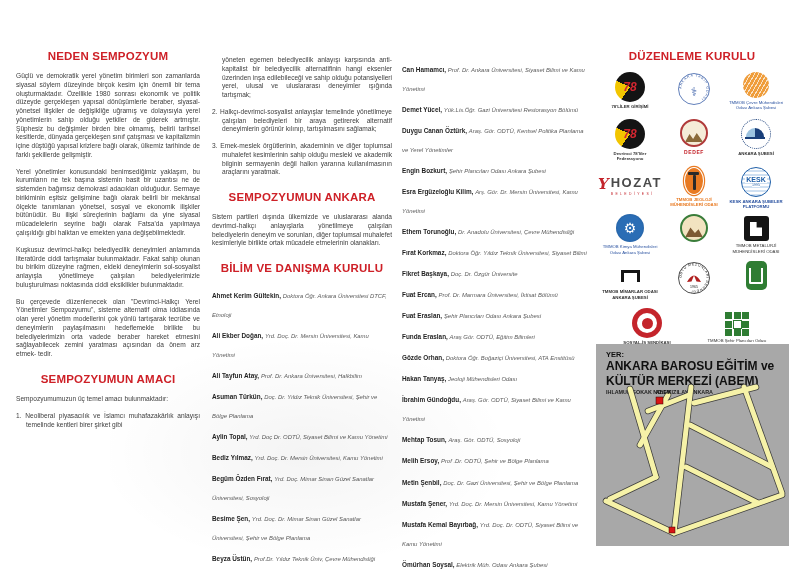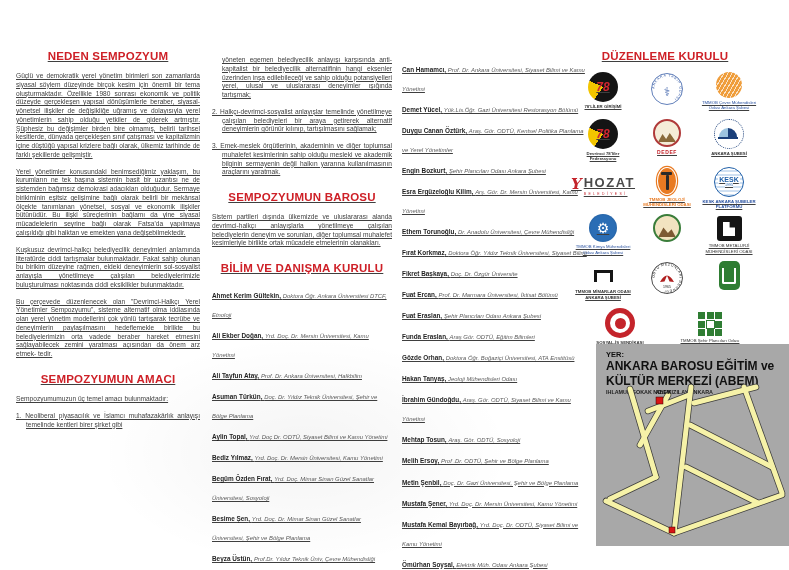--- a/index.html
+++ b/index.html
@@ -1,25 +1,25 @@
 <!DOCTYPE html>
 <html><head>
 <meta charset="utf-8">
 <style>
   html,body{margin:0;padding:0;background:#9a9a9a;}
   .page{position:relative;width:789px;height:570px;background:#ffffff;overflow:hidden;
         font-family:"Liberation Sans",sans-serif;color:#3f3f3f;}
   .page::after{content:"";position:absolute;left:110px;top:320px;width:430px;height:240px;
         background:radial-gradient(ellipse at 45% 55%, rgba(0,0,0,0.045), transparent 62%);
         pointer-events:none;}
-  .col{position:absolute;text-decoration:underline;}
+  .col{position:absolute;}
   .col-left{left:16px;top:50px;width:184px;}
   .col-mid{left:212px;top:56px;width:180px;}
   .col-third{left:402px;top:56px;width:186px;}
-  .col-right{left:571px;top:50px;width:188px;}
+  .col-right{left:598px;top:50px;width:188px;}
   .h-red{color:#ce2027;font-weight:bold;font-size:11.5px;text-align:center;
          letter-spacing:.2px;margin:0 0 10px 0;}
   .h-top{margin-top:14px;}
   .body-text{font-size:6.6px;line-height:1.33;text-align:justify;margin:0 0 8px 0;color:#3e3e3e;}
   .listitem{font-size:6.6px;line-height:1.33;text-align:justify;margin:0 0 8px 0;
             padding-left:10px;text-indent:-10px;color:#3e3e3e;}
   .cont{padding-left:10px;text-indent:0;}
   
   .members{margin-top:2px;}
   .member{margin:0 0 2.2px 0;line-height:1.18;text-align:left;}
@@ -110,21 +110,21 @@
     <p class="body-text">Bu çerçevede düzenlenecek olan "Devrimci-Halkçı Yerel Yönetimler Sempozyumu", sisteme alternatif olma iddiasında olan yerel yönetim modellerini çok yönlü tartışarak tecrübe ve deneyimlerin paylaşılmasını hedeflemekle birlikte bu belediyelerimizin orta vadede beraber hareket etmesini sağlayabilecek zemini yaratması açısından da önem arz etmek- tedir.</p>
     <div class="h-red h-top">SEMPOZYUMUN AMACI</div>
     <p class="body-text">Sempozyumumuzun üç temel amacı bulunmaktadır:</p>
     <p class="listitem">1. Neoliberal piyasacılık ve İslamcı muhafazakârlık anlayışı temelinde kentleri birer şirket gibi</p>
   </section>
 
   <section class="col col-mid">
     <p class="listitem cont">yöneten egemen belediyecilik anlayışı karşısında anti-kapitalist bir belediyecilik alternatifinin hangi eksenler üzerinden inşa edilebileceği ve sahip olduğu potansiyelleri yerel, ulusal ve uluslararası deneyimler ışığında tartışmak;</p>
     <p class="listitem">2. Halkçı-devrimci-sosyalist anlayışlar temelinde yönetilmeye çalışılan belediyeleri bir araya getirerek alternatif deneyimlerin görünür kılınıp, tartışılmasını sağlamak;</p>
     <p class="listitem">3. Emek-meslek örgütlerinin, akademinin ve diğer toplumsal muhalefet kesimlerinin sahip olduğu mesleki ve akademik bilginin sermayenin değil halkın yararına kullanılmasının araçlarını yaratmak.</p>
-    <div class="h-red h-top">SEMPOZYUMUN BAROSU</div>
+    <div class="h-red h-top">SEMPOZYUMUN ANKARA</div>
     <p class="body-text">Sistem partileri dışında ülkemizde ve uluslararası alanda devrimci-halkçı anlayışlarla yönetilmeye çalışılan belediyelerin deneyim ve sorunları, diğer toplumsal muhalefet kesimleriyle birlikte ortak mücadele etmelerinin olanakları.</p>
     <div class="h-red h-top">BİLİM VE DANIŞMA KURULU</div>
     <div class="members">
   <div class="member">
     <span class="mname">Ahmet Kerim Gültekin</span><span class="maff">Doktora Öğr. Ankara Üniversitesi DTCF, Etnoloji</span>
   </div>
 
   <div class="member">
     <span class="mname">Ali Ekber Doğan</span><span class="maff">Yrd. Doç. Dr. Mersin Üniversitesi, Kamu Yönetimi</span>
   </div>

